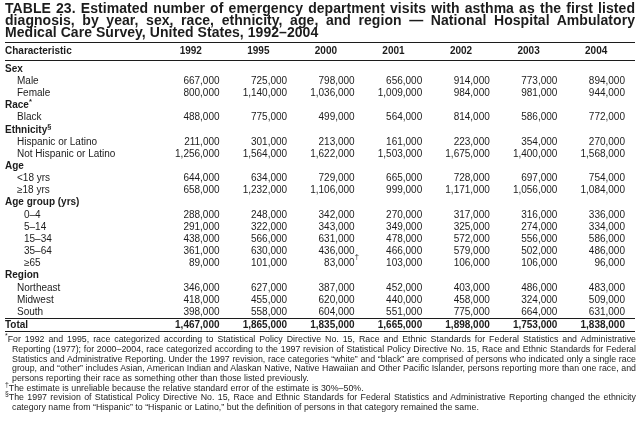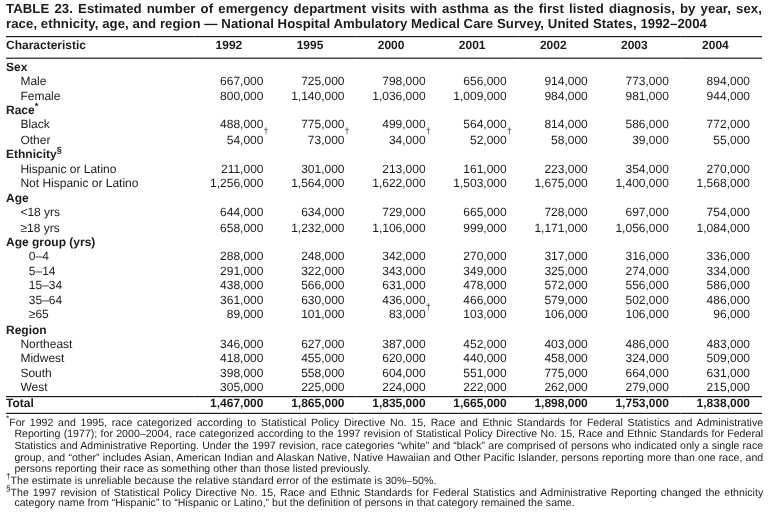--- a/index.html
+++ b/index.html
@@ -12,21 +12,21 @@
     height: 443px;
     font-family: "Liberation Sans", sans-serif;
     color: #1c1c1c;
     overflow: hidden;
   }
   .page {
     padding: 3px 5px 0 5px;
   }
   .title {
     font-weight: bold;
-    font-size: 11px;
+    font-size: 14px;
     line-height: 11.9px;
     letter-spacing: 0.05px;
     text-align: justify;
   }
   table.data-table {
     width: 630px;
     border-collapse: collapse;
     table-layout: fixed;
     margin-top: 3px;
     border-top: 1.5px solid #1c1c1c;
@@ -160,30 +160,20 @@
         <tr class="data-row">
           <td class="label-cell ind-1">Black</td>
           <td class="num">488,000</td>
           <td class="num">775,000</td>
           <td class="num">499,000</td>
           <td class="num">564,000</td>
           <td class="num">814,000</td>
           <td class="num">586,000</td>
           <td class="num">772,000</td>
         </tr>
-        <tr class="data-row">
-          <td class="label-cell ind-1">Other</td>
-          <td class="num">54,000<sup class="dagger">†</sup></td>
-          <td class="num">73,000<sup class="dagger">†</sup></td>
-          <td class="num">34,000<sup class="dagger">†</sup></td>
-          <td class="num">52,000<sup class="dagger">†</sup></td>
-          <td class="num">58,000</td>
-          <td class="num">39,000</td>
-          <td class="num">55,000</td>
-        </tr>
         <tr class="section-row">
           <td class="label-cell">Ethnicity<sup class="label-sup">§</sup></td>
           <td class="num"></td>
           <td class="num"></td>
           <td class="num"></td>
           <td class="num"></td>
           <td class="num"></td>
           <td class="num"></td>
           <td class="num"></td>
         </tr>
@@ -329,30 +319,20 @@
         </tr>
         <tr class="data-row">
           <td class="label-cell ind-1">South</td>
           <td class="num">398,000</td>
           <td class="num">558,000</td>
           <td class="num">604,000</td>
           <td class="num">551,000</td>
           <td class="num">775,000</td>
           <td class="num">664,000</td>
           <td class="num">631,000</td>
-        </tr>
-        <tr class="data-row">
-          <td class="label-cell ind-1">West</td>
-          <td class="num">305,000</td>
-          <td class="num">225,000</td>
-          <td class="num">224,000</td>
-          <td class="num">222,000</td>
-          <td class="num">262,000</td>
-          <td class="num">279,000</td>
-          <td class="num">215,000</td>
         </tr>
         <tr class="total-row">
           <td class="label-cell">Total</td>
           <td class="num">1,467,000</td>
           <td class="num">1,865,000</td>
           <td class="num">1,835,000</td>
           <td class="num">1,665,000</td>
           <td class="num">1,898,000</td>
           <td class="num">1,753,000</td>
           <td class="num">1,838,000</td>

